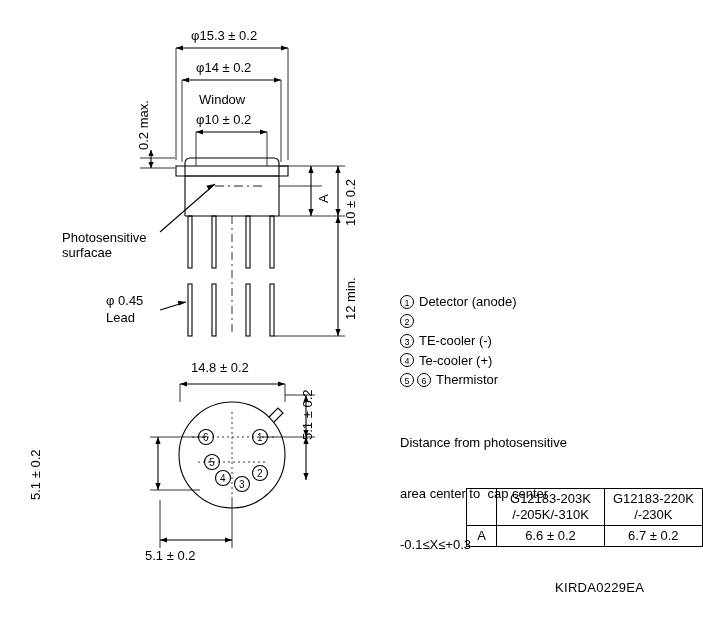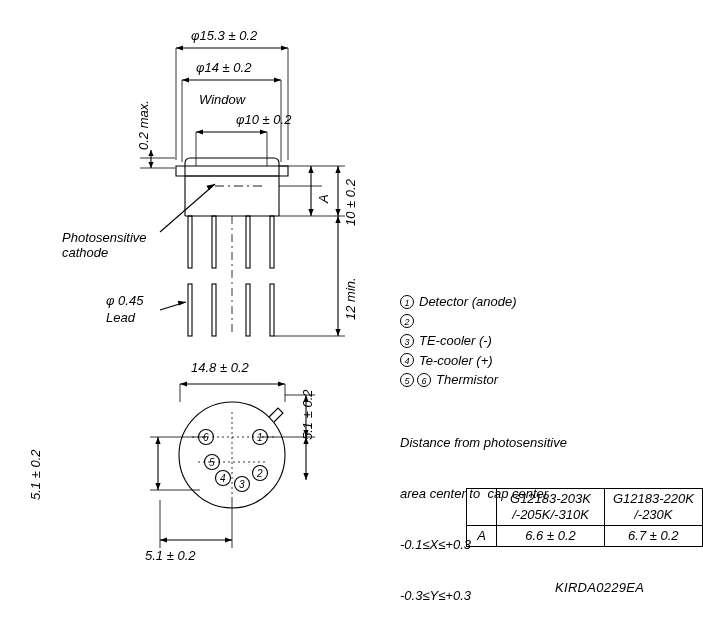--- a/index.html
+++ b/index.html
@@ -13,21 +13,20 @@
     position: relative;
     font-family: "Liberation Sans", sans-serif;
     color: #000;
     overflow: hidden;
   }
   .root {
     position: absolute;
     left: 0; top: 0;
     width: 703px;
     height: 519px;
-    font-style: italic;
   }
   svg.drawing {
     position: absolute;
     left: 0; top: 0;
     width: 703px;
     height: 625px;
   }
   .lbl {
     position: absolute;
     font-size: 13px;
@@ -253,30 +252,30 @@
         <line x1="160" y1="500" x2="160" y2="548" stroke-width="0.8"></line>
         <line x1="232" y1="498" x2="232" y2="548" stroke-width="0.8"></line>
       </g>
 
     </g>
   </svg>
 
   <div class="lbl" style="left:191px; top:28px;">φ15.3 ± 0.2</div>
   <div class="lbl" style="left:196px; top:60px;">φ14 ± 0.2</div>
   <div class="lbl" style="left:199px; top:92px;">Window</div>
-  <div class="lbl" style="left:196px; top:112px;margin-left:40px;">φ10 ± 0.2</div>
+  <div class="lbl" style="left:196px; top:112px;">φ10 ± 0.2</div>
 
   <div class="lbl rot" style="left:136px; top:150px;">0.2 max.</div>
 
   <div class="lbl rot" style="left:316px; top:203px; font-size:13px;">A</div>
   <div class="lbl rot" style="left:343px; top:226px;">10 ± 0.2</div>
   <div class="lbl rot" style="left:343px; top:320px;">12 min.</div>
 
   <div class="lbl" style="left:62px; top:230px;">Photosensitive
-cathode</div>
+surfacae</div>
 
   <div class="lbl" style="left:106px; top:293px;">φ 0.45</div>
   <div class="lbl" style="left:106px; top:310px;">Lead</div>
 
   <div class="lbl" style="left:191px; top:360px;">14.8 ± 0.2</div>
   <div class="lbl rot" style="left:300px; top:440px;">5.1 ± 0.2</div>
   <div class="lbl rot" style="left:28px; top:500px;">5.1 ± 0.2</div>
   <div class="lbl" style="left:145px; top:548px;">5.1 ± 0.2</div>
 
   <div class="lbl" style="left:257px; top:430px; font-size:10px;">1</div>
@@ -306,21 +305,20 @@
       <span class="circnum">5</span>
       <span class="circnum second">6</span>
       <span>Thermistor</span>
     </div>
   </div>
 
   <div class="note">
     <div>Distance from photosensitive</div>
     <div>area center to  cap center</div>
     <div>-0.1≤X≤+0.3</div>
-    <div>-0.3≤Y≤+0.3</div>
   </div>
 
   <table class="spec">
     <tbody>
         <tr>
       <td class="col0"></td>
       <td class="head">
         <div>G12183-203K</div>
         <div>/-205K/-310K</div>
       </td>

